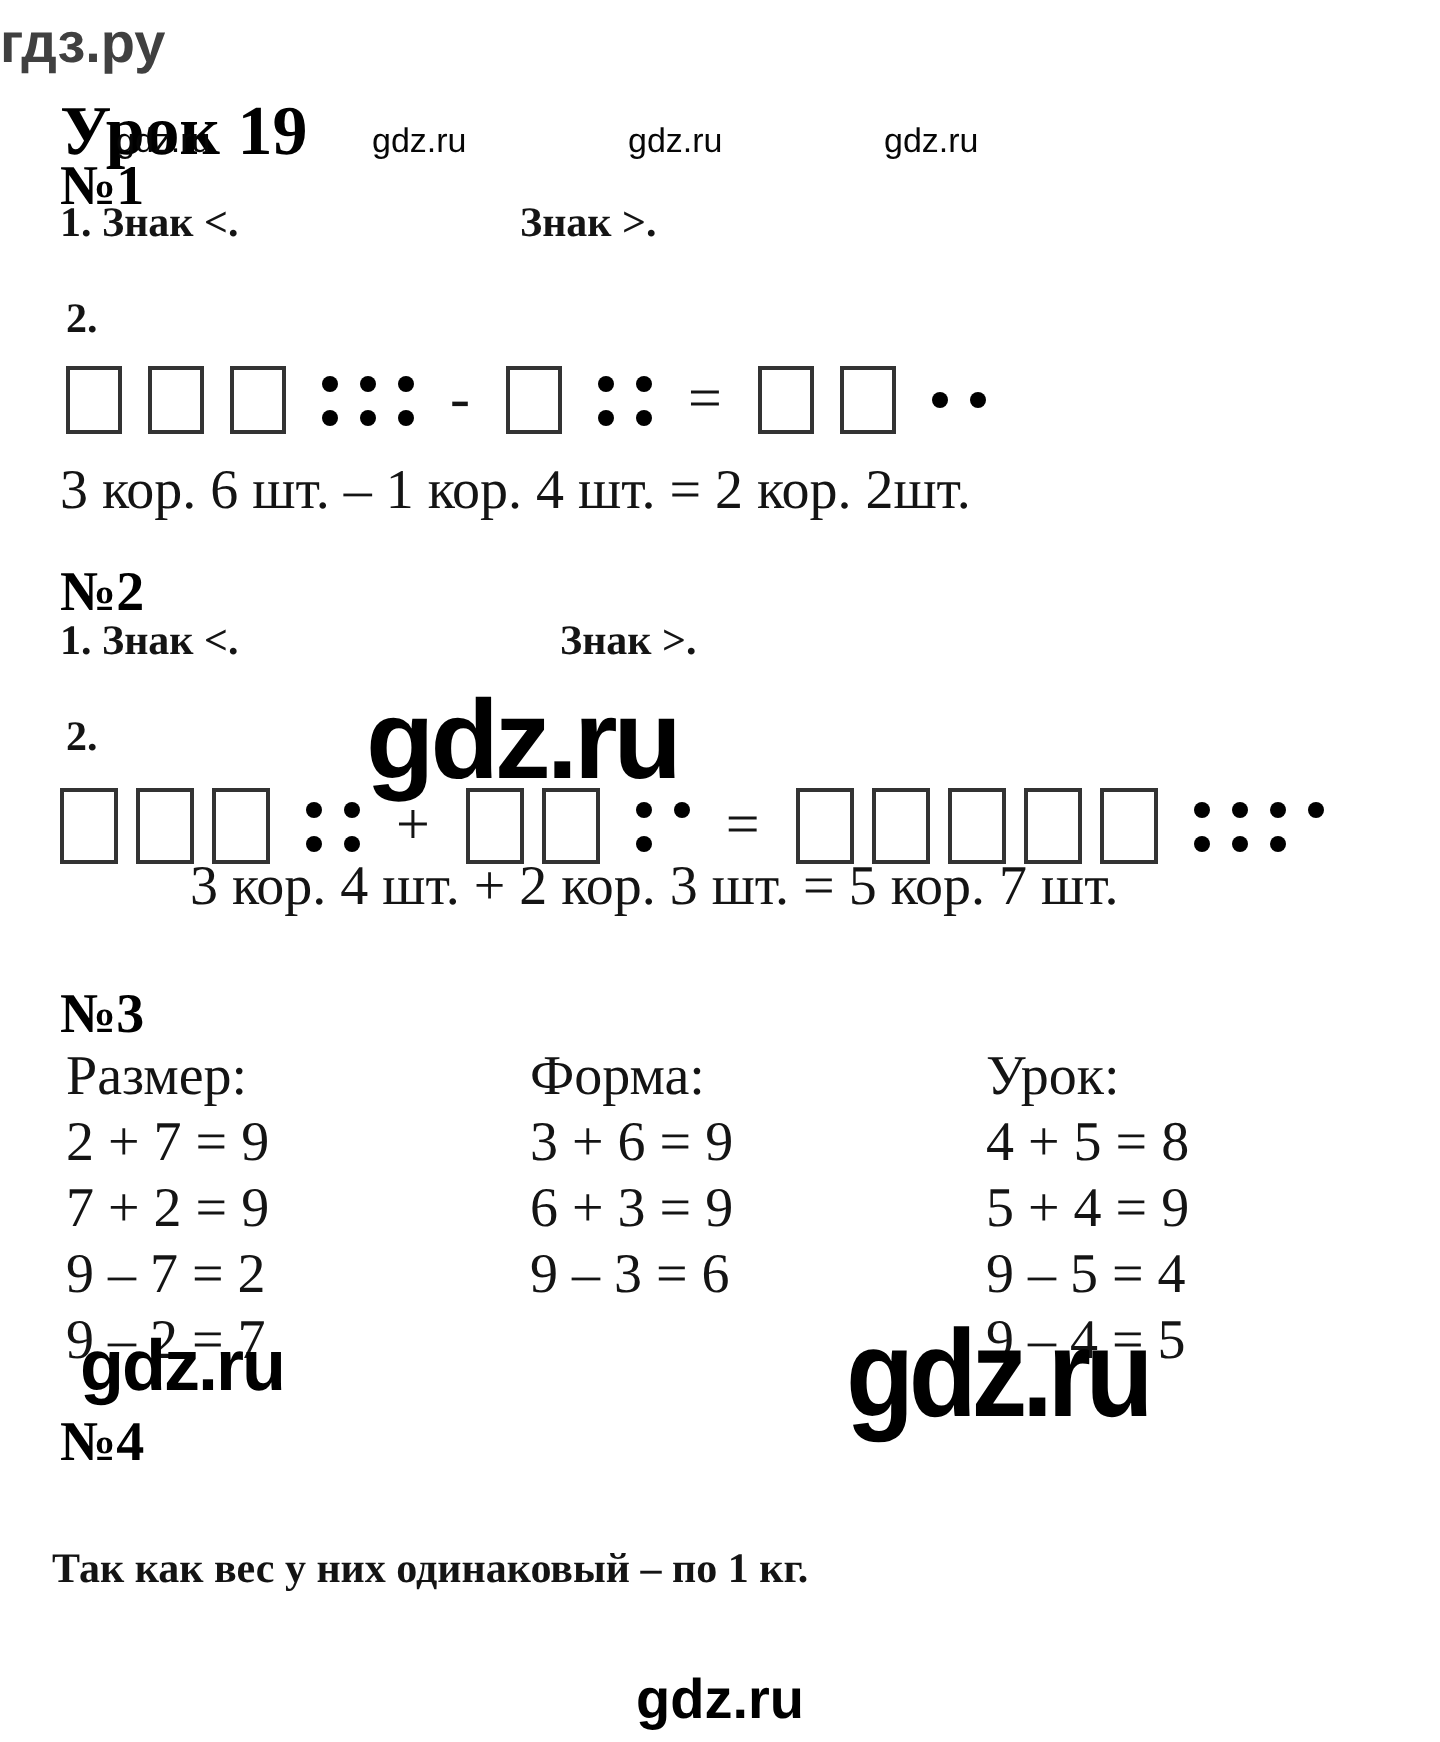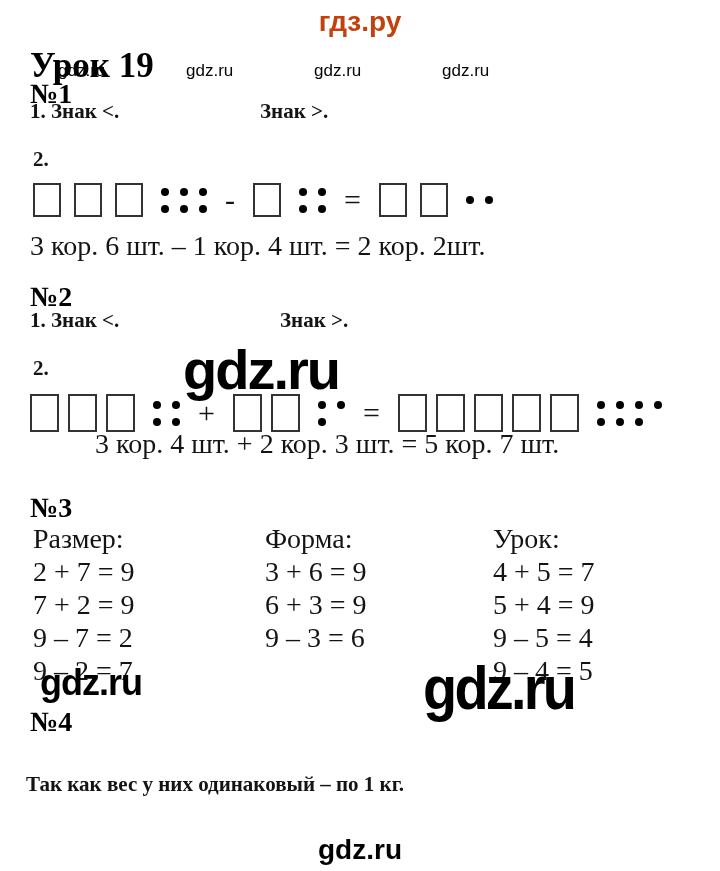--- a/index.html
+++ b/index.html
@@ -1,22 +1,22 @@
 <!DOCTYPE html>
 <html><head>
 <meta charset="utf-8">
 <style>
   html,body{margin:0;padding:0;background:#fff;}
   .page{
     position:relative;width:720px;height:871px;background:#ffffff;
     font-family:"Liberation Serif",serif;color:#141414;overflow:hidden;
   }
   .logo-top{
-    position:absolute;top:6px;left:0;width:100%;text-align:center;
-    font-family:"Liberation Sans",sans-serif;font-weight:700;font-size:28px;color:#c2410c;
+    position:absolute;top:6px;left:0;width:100%;text-align:left;
+    font-family:"Liberation Sans",sans-serif;font-weight:700;font-size:28px;color:#404040;
   }
   .logo-bottom{
     position:absolute;top:834px;left:0;width:100%;text-align:center;
     font-family:"Liberation Sans",sans-serif;font-weight:700;font-size:28px;color:#000;
   }
   .lesson-title{position:absolute;left:30px;top:46px;font-weight:700;font-size:35px;color:#000;}
   .wm-small{
     position:absolute;top:61px;font-family:"Liberation Sans",sans-serif;
     font-size:17px;font-weight:500;color:#070707;
   }
@@ -193,21 +193,21 @@
     <div>9 – 2 = 7</div>
   </div>
   <div class="col col-2">
     <div>Форма:</div>
     <div>3 + 6 = 9</div>
     <div>6 + 3 = 9</div>
     <div>9 – 3 = 6</div>
   </div>
   <div class="col col-3">
     <div>Урок:</div>
-    <div>4 + 5 = 7</div>
+    <div>4 + 5 = 8</div>
     <div>5 + 4 = 9</div>
     <div>9 – 5 = 4</div>
     <div>9 – 4 = 5</div>
   </div>
 
   <div class="wm-bl">gdz.ru</div>
   <div class="wm-br">gdz.ru</div>
 
   <div class="task-number n4">№4</div>
   <div class="body-line t4l2">Так как вес у них одинаковый – по 1 кг.</div>

